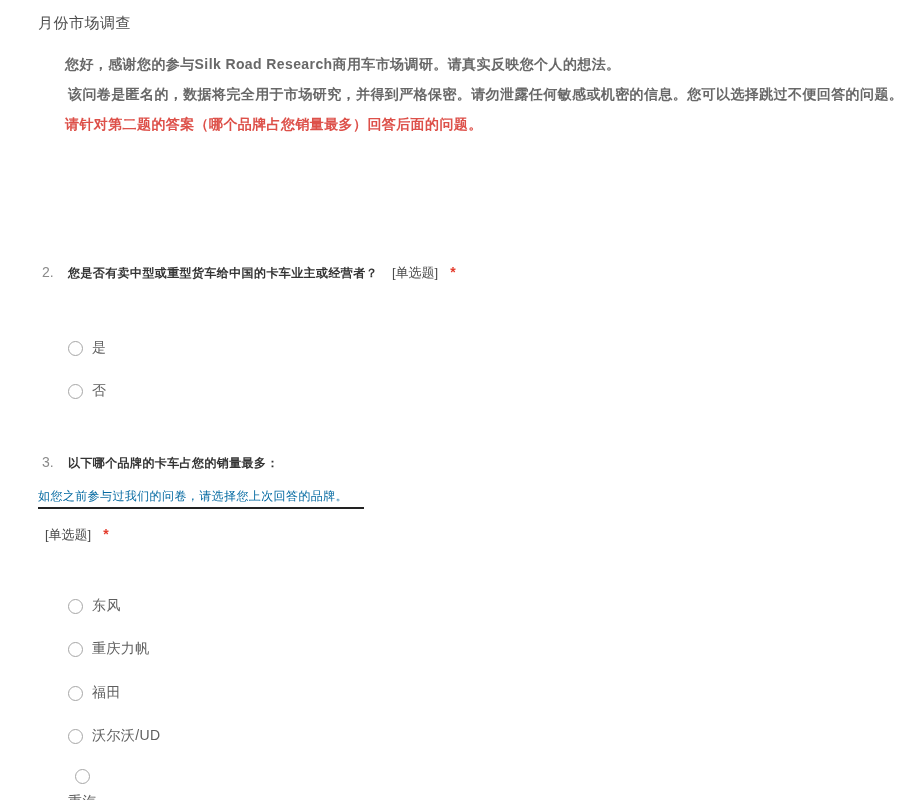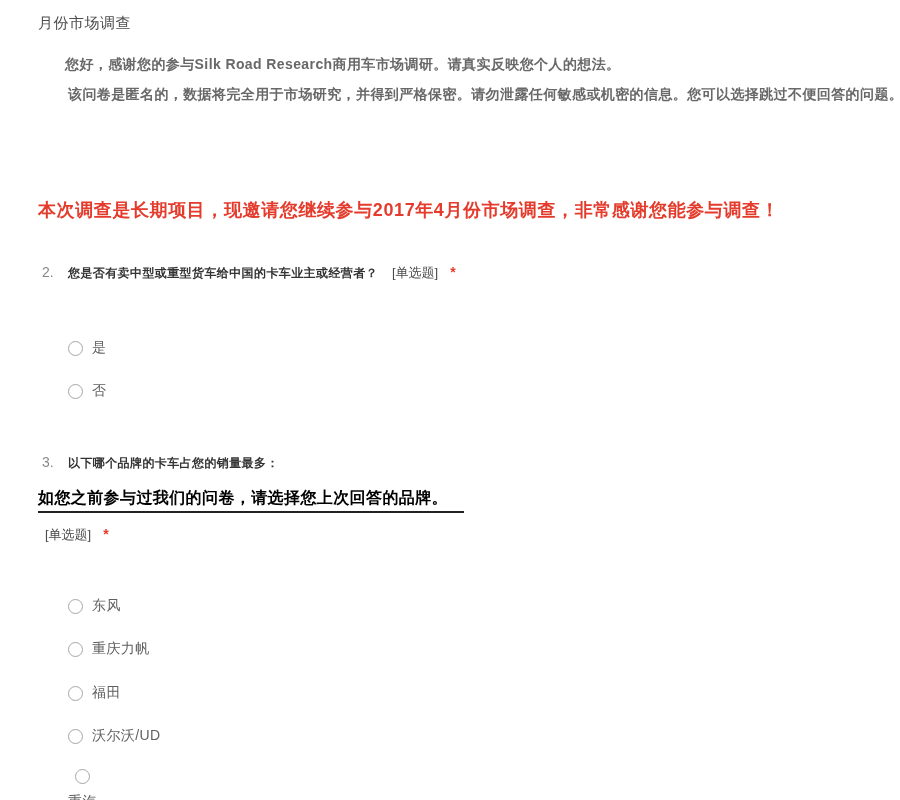--- a/index.html
+++ b/index.html
@@ -79,23 +79,23 @@
   .q-star {
     font-size: 14px;
     font-weight: bold;
     color: var(--star-red);
     margin-left: 12px;
   }
   .q-subtitle {
     position: absolute;
     left: 38px;
     top: 488px;
-    font-size: 16px;
-    font-weight: bold;
-    color: #000000;
+    font-size: 12px;
+    font-weight: normal;
+    color: #0369a1;
     letter-spacing: 0.4px;
     white-space: nowrap;
   }
   .q-subtitle .underlined {
     display: inline-block;
     border-bottom: 2px solid #222222;
     padding-right: 16px;
     padding-bottom: 2px;
   }
   .q3-type-row {
@@ -138,22 +138,22 @@
 </style>
 </head>
 <body>
 
 <div class="page">
 
   <div class="greeting">月份市场调查</div>
 
   <div class="intro intro-1">您好，感谢您的参与Silk Road Research商用车市场调研。请真实反映您个人的想法。</div>
   <div class="intro intro-2">该问卷是匿名的，数据将完全用于市场研究，并得到严格保密。请勿泄露任何敏感或机密的信息。您可以选择跳过不便回答的问题。</div>
-
-  <div class="banner">本次调查是长期项目，现邀请您继续参与2017年4月份市场调查，非常感谢您能参与调查！</div>
+  <div class="intro intro-3">请针对第二题的答案（哪个品牌占您销量最多）回答后面的问题。</div>
+
 
   <div class="q-header q2-header">
     <span class="q-num">2.</span>
     <span class="q-title">您是否有卖中型或重型货车给中国的卡车业主或经营者？</span>
     <span class="q-type">[单选题]</span>
     <span class="q-star">*</span>
   </div>
 
   <div class="opt opt-q2-0">
     <span class="radio"></span>

